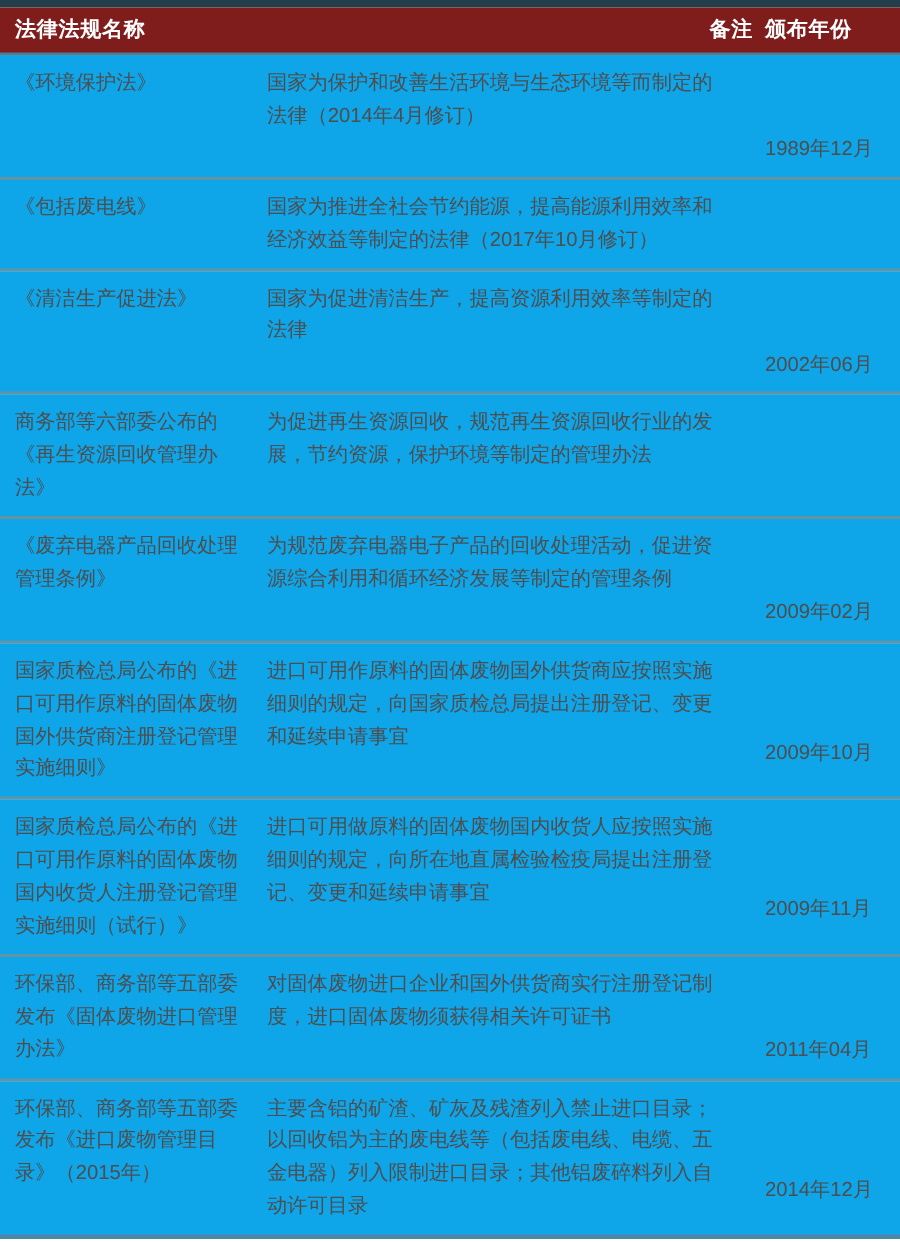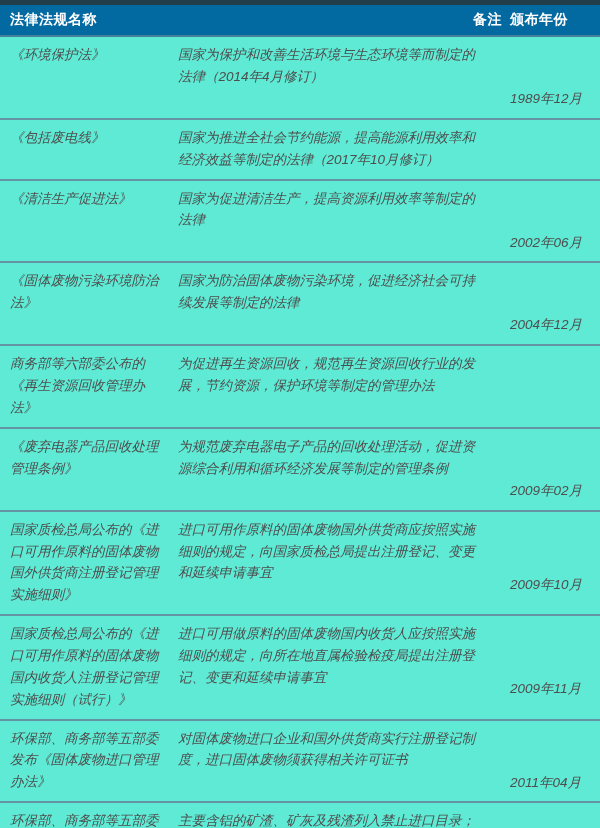--- a/index.html
+++ b/index.html
@@ -16,41 +16,40 @@
   }
   .top-border {
     height: 5px;
     background: #223e4b;
   }
   .header-row {
     display: grid;
     grid-template-columns: 170px 332px 1fr;
     align-items: center;
     height: 30px;
-    background: #0369a1;
+    background: #7f1d1d;
     color: #ffffff;
     font-size: 14px;
     font-weight: 600;
     letter-spacing: 0.5px;
     border-bottom: 2px solid #47809b;
   }
   .header-cell.name { padding-left: 10px; }
   .header-cell.remark { padding-left: 8px; text-align: right; }
   .header-cell.year { padding-left: 8px; white-space: nowrap; }
 
   .body-row {
     display: grid;
     grid-template-columns: 170px 332px 1fr;
-    background: #5eead4;
+    background: #0ea5e9;
     border-bottom: 2px solid #6394a4;
     padding: 7px 0 8px 0;
     font-size: 13.5px;
     line-height: 1.62;
     color: #4e4e4e;
-    font-style: italic;
   }
   .body-row:last-child {
     border-bottom: 3px solid #4e88a9;
   }
   .cell-name {
     padding: 0 8px 0 10px;
   }
   .cell-remark {
     padding-right: 14px;
     padding-left: 8px;
@@ -83,25 +82,20 @@
       <div class="body-row">
         <div class="cell-name">《包括废电线》</div>
         <div class="cell-remark">国家为推进全社会节约能源，提高能源利用效率和经济效益等制定的法律（2017年10月修订）</div>
       </div>
       <div class="body-row">
         <div class="cell-name">《清洁生产促进法》</div>
         <div class="cell-remark">国家为促进清洁生产，提高资源利用效率等制定的法律</div>
         <div class="cell-year">2002年06月</div>
       </div>
       <div class="body-row">
-        <div class="cell-name">《固体废物污染环境防治法》</div>
-        <div class="cell-remark">国家为防治固体废物污染环境，促进经济社会可持续发展等制定的法律</div>
-        <div class="cell-year">2004年12月</div>
-      </div>
-      <div class="body-row">
         <div class="cell-name">商务部等六部委公布的《再生资源回收管理办法》</div>
         <div class="cell-remark">为促进再生资源回收，规范再生资源回收行业的发展，节约资源，保护环境等制定的管理办法</div>
       </div>
       <div class="body-row">
         <div class="cell-name">《废弃电器产品回收处理管理条例》</div>
         <div class="cell-remark">为规范废弃电器电子产品的回收处理活动，促进资源综合利用和循环经济发展等制定的管理条例</div>
         <div class="cell-year">2009年02月</div>
       </div>
       <div class="body-row">
         <div class="cell-name">国家质检总局公布的《进口可用作原料的固体废物国外供货商注册登记管理实施细则》</div>

